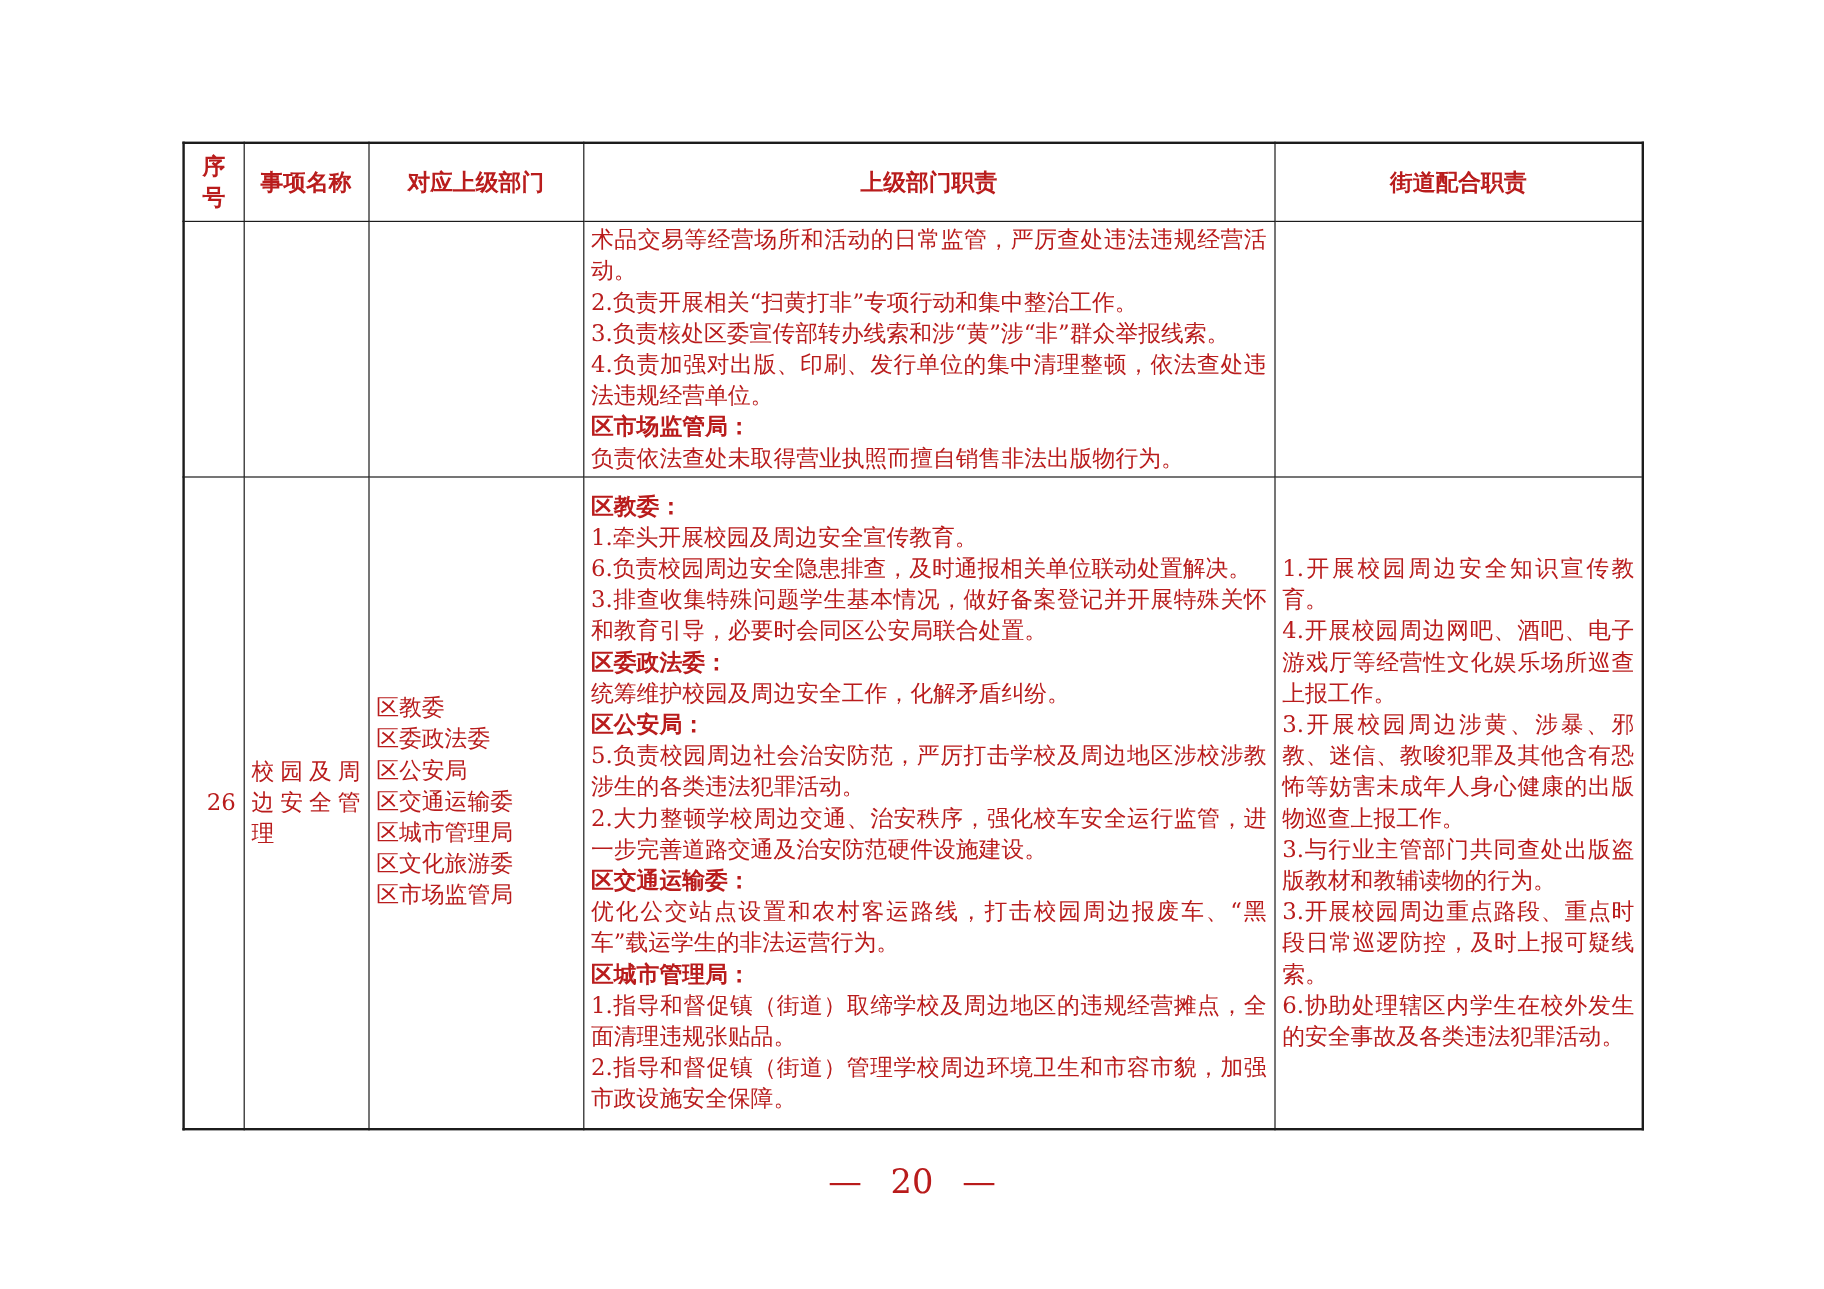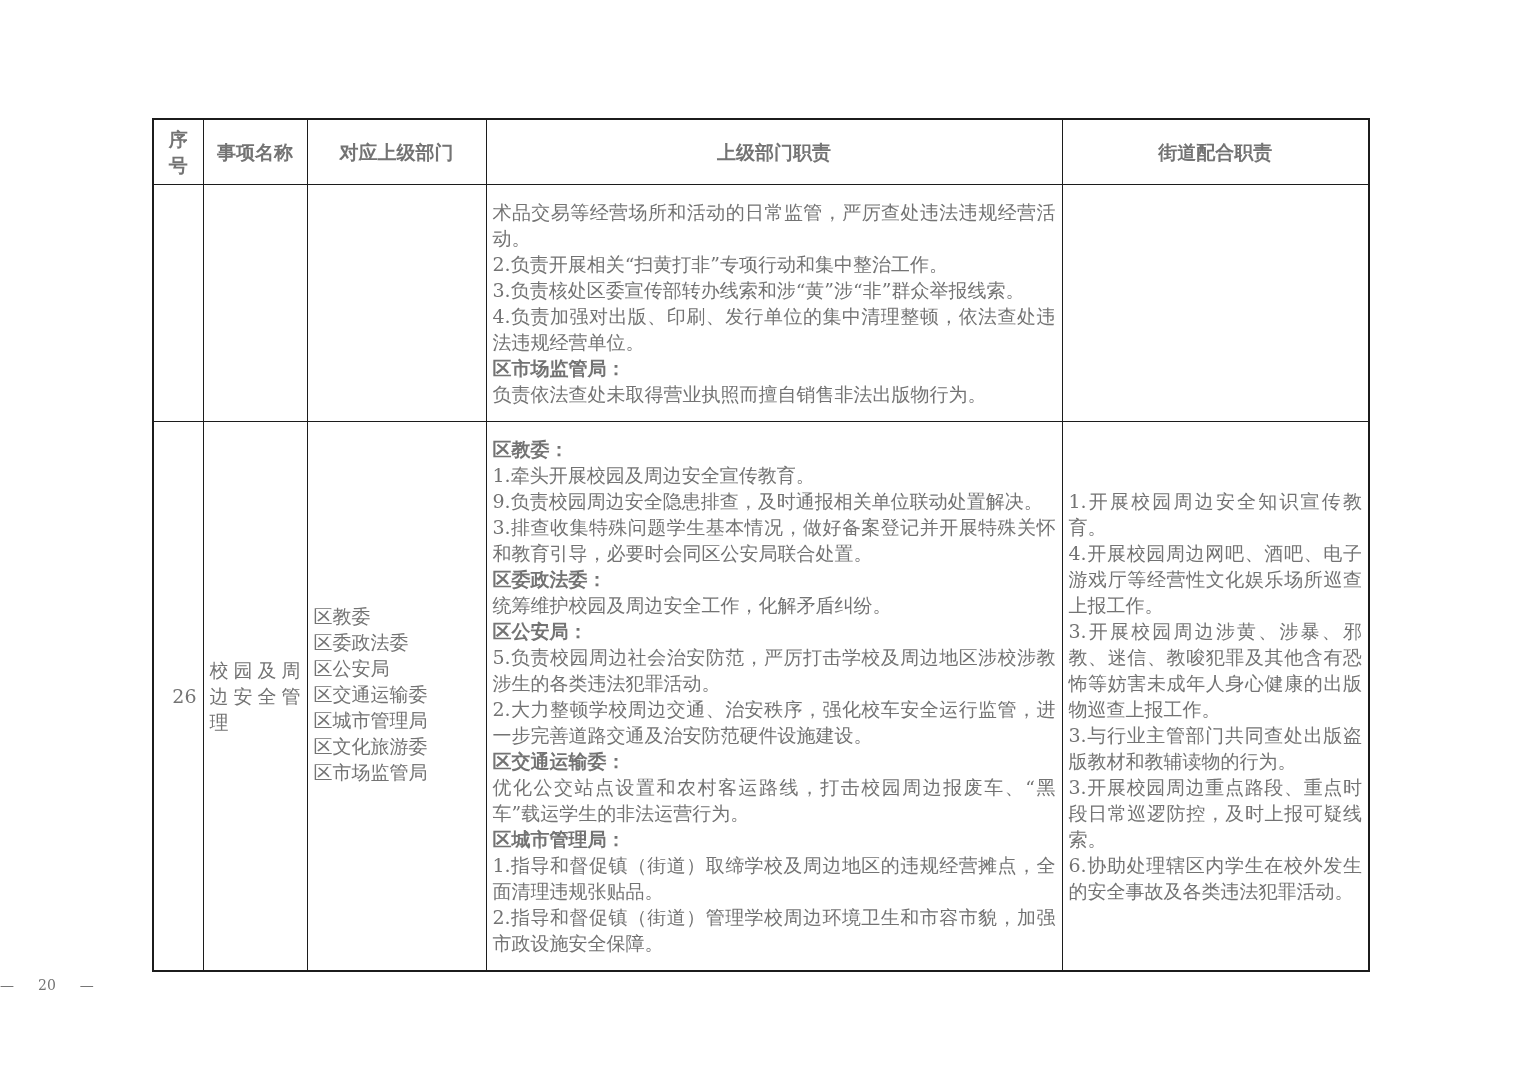--- a/index.html
+++ b/index.html
@@ -1,21 +1,21 @@
 <!DOCTYPE html>
 <html><head>
 <meta charset="utf-8">
 <style>
   html, body { margin: 0; padding: 0; background: #ffffff; }
   .page {
     position: relative;
     width: 1520px;
     height: 1074px;
     background: #ffffff;
-    color: #737373;
+    color: #b91c1c;
     font-family: "DejaVu Serif", "Liberation Serif", serif;
     overflow: hidden;
   }
   table.resp-table {
     position: absolute;
     left: 152px;
     top: 118px;
     width: 1216px;
     border-collapse: collapse;
     table-layout: fixed;
@@ -35,21 +35,21 @@
     vertical-align: middle;
     padding: 2px;
   }
   .narrow-head { display: inline-block; width: 1.15em; line-height: 26px; }
   tr.row-0 { height: 206px; }
   tr.row-1 { height: 543px; }
   .resp-table td {
     font-size: 19px;
     line-height: 26px;
     vertical-align: middle;
-    padding: 14px 6px;
+    padding: 2px 6px;
   }
   .cell-serial { text-align: right; padding: 2px 2px; }
   .cell-item {
     padding: 2px 12px;
     text-align: justify;
     text-justify: inter-character;
   }
   .cell-departments { padding: 2px 6px 2px 12px; font-family: Liberation Mono, monospace; }
   .dept-line { margin: 0; }
   .cell-superior {
@@ -63,22 +63,22 @@
     text-align: justify;
     text-justify: inter-character;
   }
   .duty-par { margin: 0; }
   .duty-par.bold { font-weight: bold; }
   .page-footer {
     position: absolute;
     left: 0;
     right: 0;
     top: 971px;
-    text-align: left;
-    font-size: 14px;
+    text-align: center;
+    font-size: 28px;
     line-height: 28px;
     font-family: "DejaVu Serif", "Liberation Serif", serif;
   }
   .page-footer .pagenum { margin: 0 24px; }
 </style>
 </head>
 <body>
 
 <div class="page">
 
@@ -132,21 +132,21 @@
             <div class="dept-line">区委政法委</div>
             <div class="dept-line">区公安局</div>
             <div class="dept-line">区交通运输委</div>
             <div class="dept-line">区城市管理局</div>
             <div class="dept-line">区文化旅游委</div>
             <div class="dept-line">区市场监管局</div>
           </td>
           <td class="cell-superior">
             <p class="duty-par bold">区教委：</p>
             <p class="duty-par">1.牵头开展校园及周边安全宣传教育。</p>
-            <p class="duty-par">9.负责校园周边安全隐患排查，及时通报相关单位联动处置解决。</p>
+            <p class="duty-par">6.负责校园周边安全隐患排查，及时通报相关单位联动处置解决。</p>
             <p class="duty-par">3.排查收集特殊问题学生基本情况，做好备案登记并开展特殊关怀和教育引导，必要时会同区公安局联合处置。</p>
             <p class="duty-par bold">区委政法委：</p>
             <p class="duty-par">统筹维护校园及周边安全工作，化解矛盾纠纷。</p>
             <p class="duty-par bold">区公安局：</p>
             <p class="duty-par">5.负责校园周边社会治安防范，严厉打击学校及周边地区涉校涉教涉生的各类违法犯罪活动。</p>
             <p class="duty-par">2.大力整顿学校周边交通、治安秩序，强化校车安全运行监管，进一步完善道路交通及治安防范硬件设施建设。</p>
             <p class="duty-par bold">区交通运输委：</p>
             <p class="duty-par">优化公交站点设置和农村客运路线，打击校园周边报废车、“黑车”载运学生的非法运营行为。</p>
             <p class="duty-par bold">区城市管理局：</p>
             <p class="duty-par">1.指导和督促镇（街道）取缔学校及周边地区的违规经营摊点，全面清理违规张贴品。</p>

